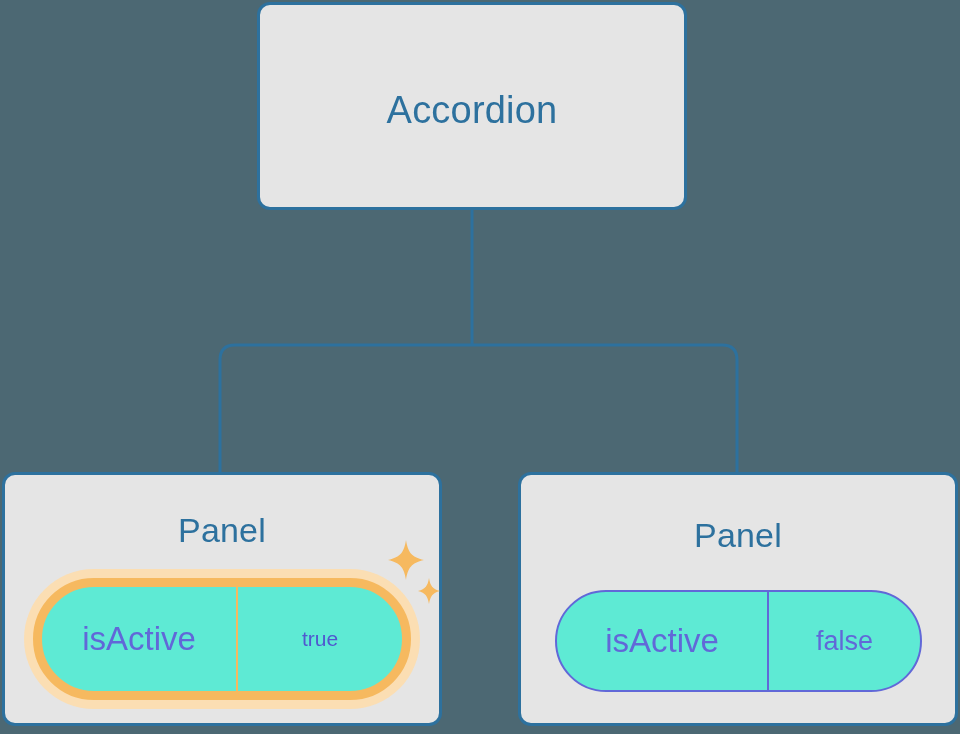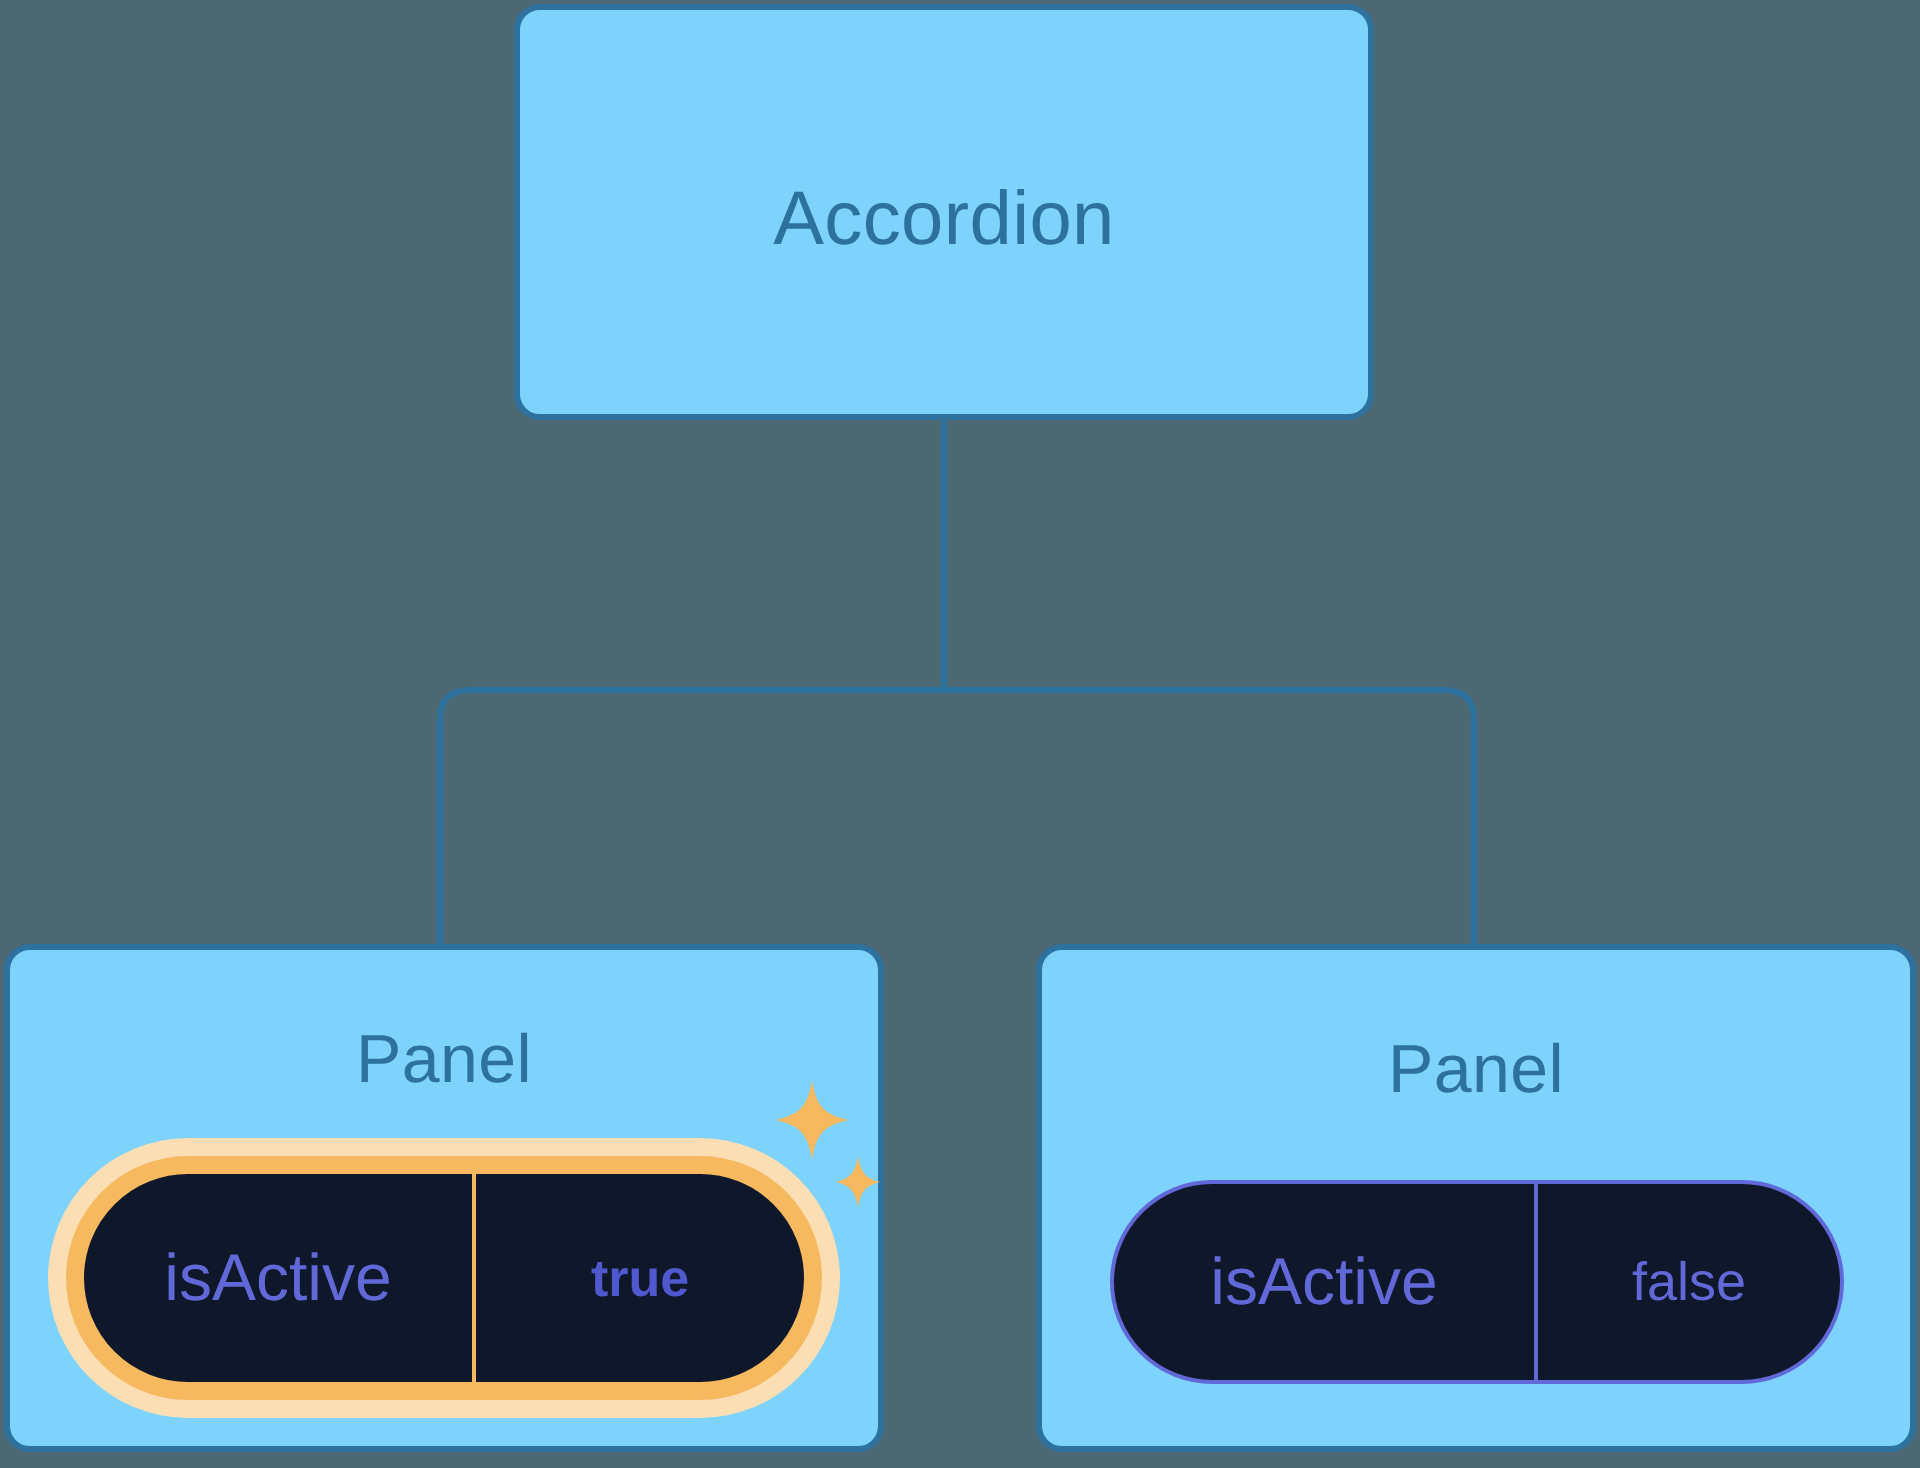--- a/index.html
+++ b/index.html
@@ -25,21 +25,21 @@
     left: 0;
     top: 0;
     width: 960px;
     height: 734px;
     pointer-events: none;
   }
 
   
   .node {
     position: absolute;
-    background: #7dd3fc;
+    background: #e5e5e5;
     border: 3px solid #2d719e;
     border-radius: 13px;
     box-sizing: border-box;
   }
   #node-accordion {
     left: 257px;
     top: 2px;
     width: 430px;
     height: 208px;
   }
@@ -78,21 +78,21 @@
     top: 41px;
     font-size: 34px;
   }
 
   
   .pill {
     position: absolute;
     display: flex;
     align-items: stretch;
     box-sizing: border-box;
-    background: #0f172a;
+    background: #5eead4;
   }
   .pill .pill-key,
   .pill .pill-val {
     display: flex;
     align-items: center;
     justify-content: center;
     box-sizing: border-box;
     white-space: nowrap;
   }
 
@@ -110,22 +110,22 @@
   #pill-left .pill-key {
     width: 196px;
     border-right: 2px solid #f6b95f;
     color: #6168d8;
     font-size: 33px;
     font-weight: 400;
   }
   #pill-left .pill-val {
     flex: 1;
     color: #5058cf;
-    font-size: 26px;
-    font-weight: bold;
+    font-size: 21px;
+    font-weight: normal;
   }
 
   
   #pill-right {
     left: 555px;
     top: 590px;
     width: 367px;
     height: 102px;
     border-radius: 51px;
     border: 2px solid #6168d8;

